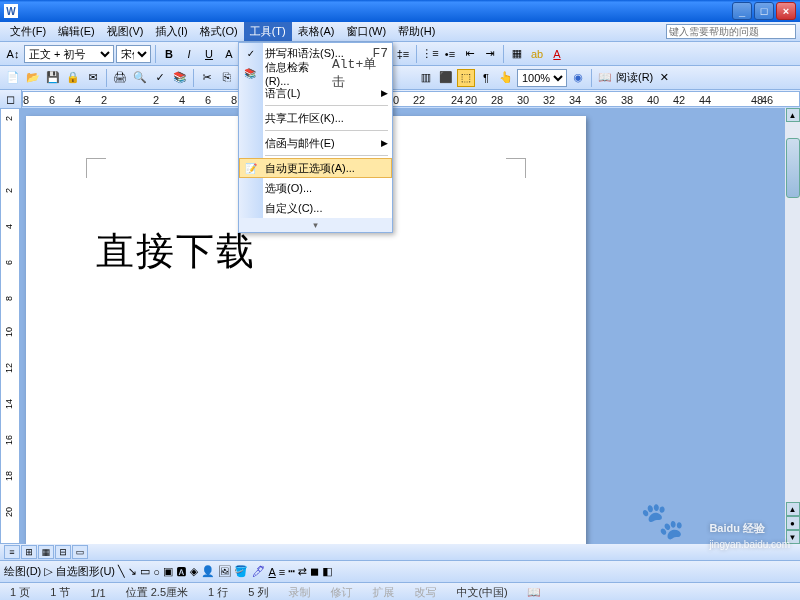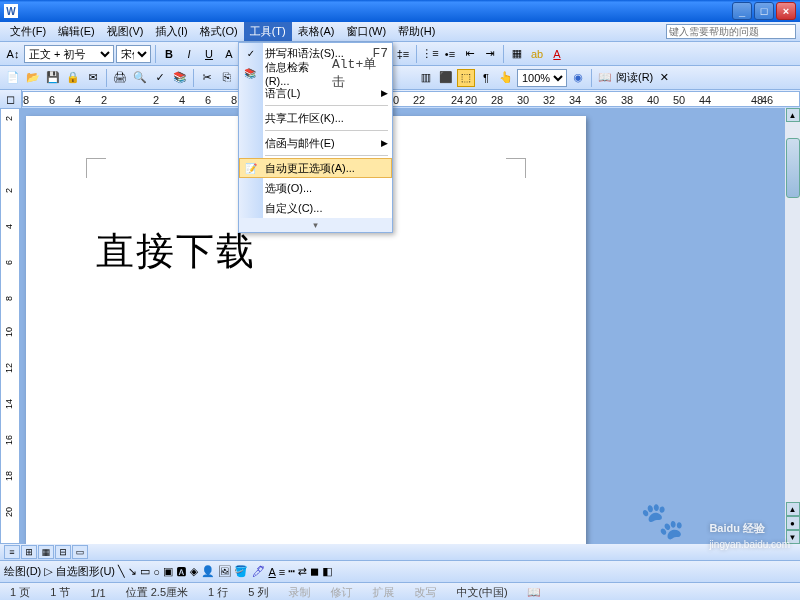--- a/index.html
+++ b/index.html
@@ -167,21 +167,21 @@
       <span class="tick" style="left: 390px;">22</span>
       <span class="tick" style="left: 428px;">24</span>
       <span class="tick" style="left: 442px;">20</span>
       <span class="tick" style="left: 468px;">28</span>
       <span class="tick" style="left: 494px;">30</span>
       <span class="tick" style="left: 520px;">32</span>
       <span class="tick" style="left: 546px;">34</span>
       <span class="tick" style="left: 572px;">36</span>
       <span class="tick" style="left: 598px;">38</span>
       <span class="tick" style="left: 624px;">40</span>
-      <span class="tick" style="left: 650px;">50</span>
+      <span class="tick" style="left: 650px;">42</span>
       <span class="tick" style="left: 676px;">44</span>
       <span class="tick" style="left: 738px;">46</span>
       <span class="tick" style="left: 728px;">48</span>
     </div>
 </div>
 
 <div class="workspace">
   <div class="vruler" id="vruler">
       <span class="tick" style="top: 12px;">2</span>
       <span class="tick" style="top: 48px;"></span>

